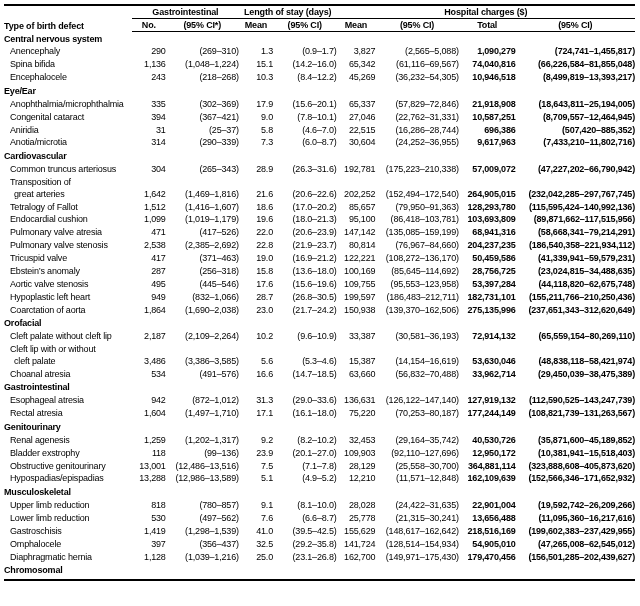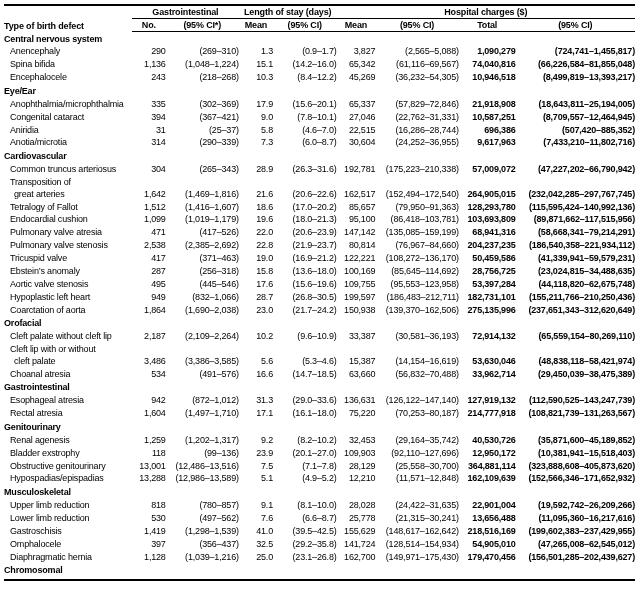--- a/index.html
+++ b/index.html
@@ -188,21 +188,21 @@
         </tr>
         <tr>
           <td class="label">
             <div>Transposition of</div>
             <div class="l2">great arteries</div>
           </td>
           <td class="num c-no">1,642</td>
           <td class="num c-ci1">(1,469–1,816)</td>
           <td class="num c-mean1">21.6</td>
           <td class="num c-ci2">(20.6–22.6)</td>
-          <td class="num c-mean2">162,517</td>
+          <td class="num c-mean2">202,252</td>
           <td class="num c-ci3">(152,494–172,540)</td>
           <td class="num c-total">264,905,015</td>
           <td class="num c-ci4">(232,042,285–297,767,745)</td>
         </tr>
         <tr>
           <td class="label">Tetralogy of Fallot</td>
           <td class="num c-no">1,512</td>
           <td class="num c-ci1">(1,416–1,607)</td>
           <td class="num c-mean1">18.6</td>
           <td class="num c-ci2">(17.0–20.2)</td>
@@ -353,21 +353,21 @@
           <td class="num c-ci4">(112,590,525–143,247,739)</td>
         </tr>
         <tr>
           <td class="label">Rectal atresia</td>
           <td class="num c-no">1,604</td>
           <td class="num c-ci1">(1,497–1,710)</td>
           <td class="num c-mean1">17.1</td>
           <td class="num c-ci2">(16.1–18.0)</td>
           <td class="num c-mean2">75,220</td>
           <td class="num c-ci3">(70,253–80,187)</td>
-          <td class="num c-total">214,777,918</td>
+          <td class="num c-total">177,244,149</td>
           <td class="num c-ci4">(108,821,739–131,263,567)</td>
         </tr>
         <tr>
           <td class="section" colspan="9">Genitourinary</td>
         </tr>
         <tr>
           <td class="label">Renal agenesis</td>
           <td class="num c-no">1,259</td>
           <td class="num c-ci1">(1,202–1,317)</td>
           <td class="num c-mean1">9.2</td>

